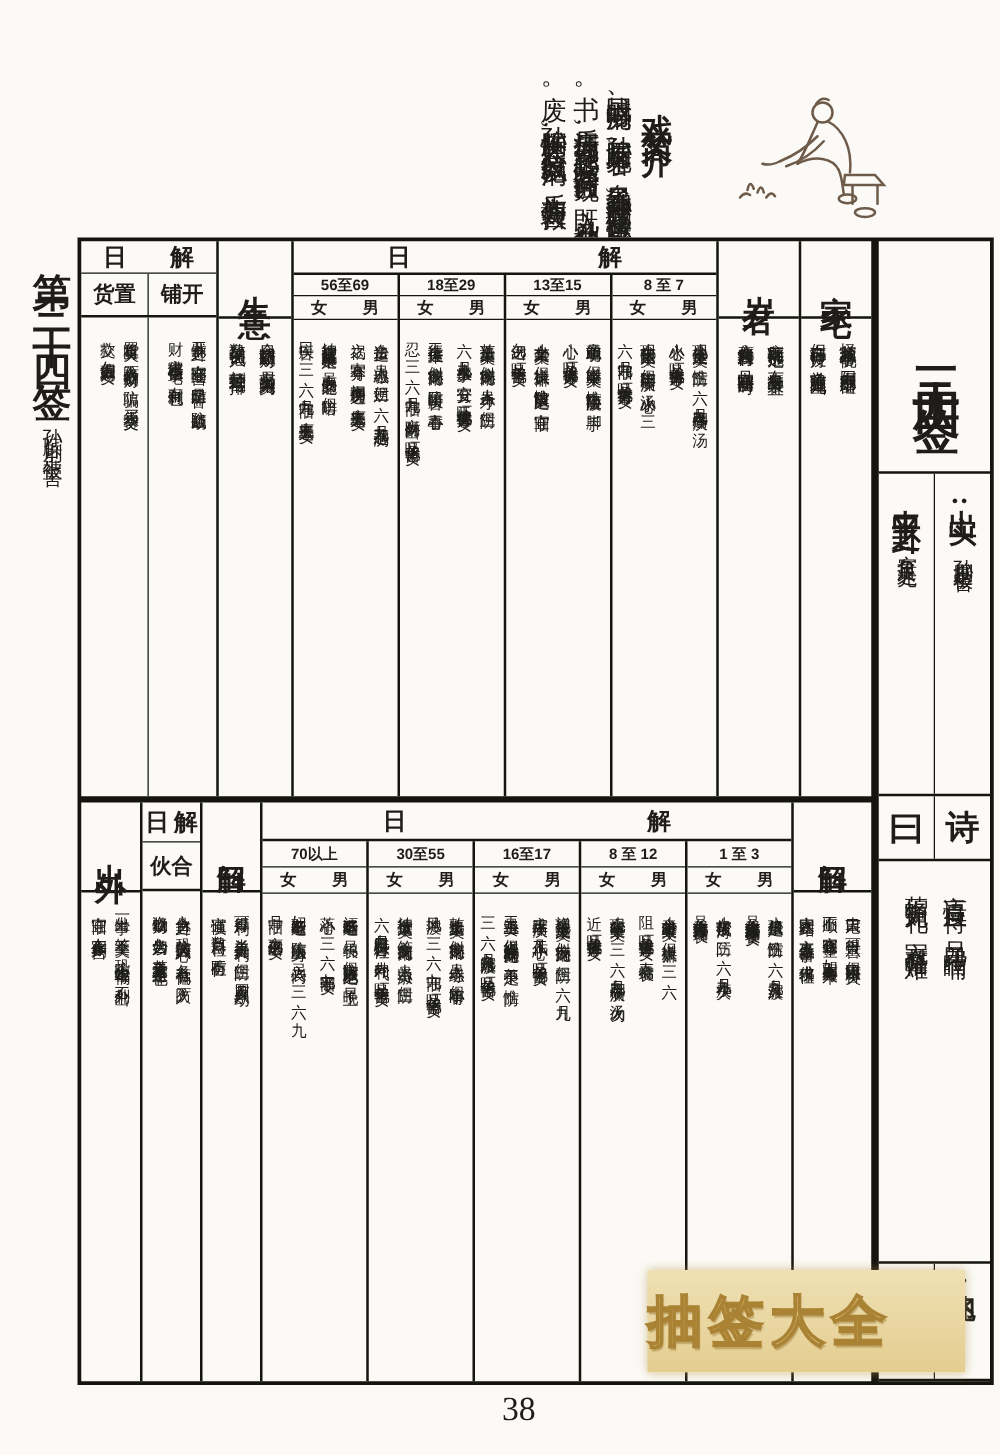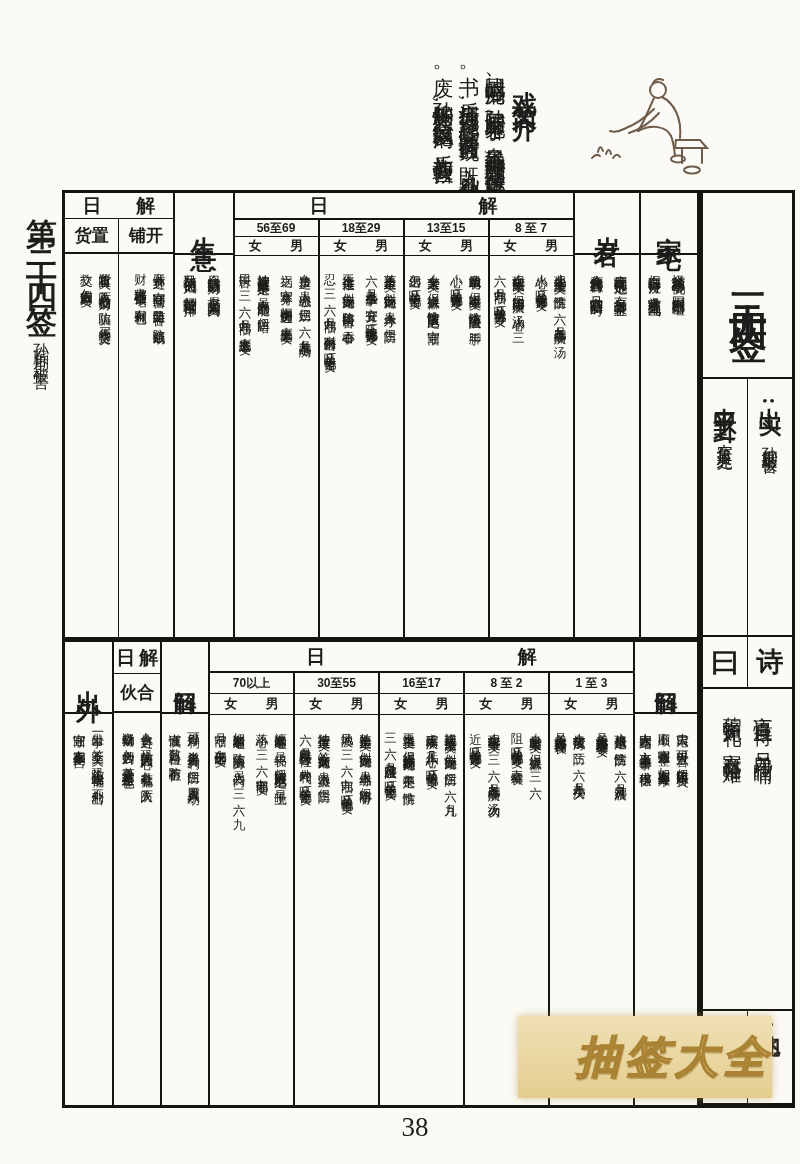--- a/index.html
+++ b/index.html
@@ -84,22 +84,22 @@
   .s3 > div + div{border-left:1.5px solid #15140f;}
   .s4{height:322px;display:flex;justify-content:center;}
   .s4 .lines{font-size:19px;letter-spacing:3px;padding-top:12px;}
   .s4 .lines > div{line-height:24px;margin:0 7px;}
   .s5{flex:1;display:flex;border-bottom:none;}
   .s5 > div{flex:1;display:flex;justify-content:center;padding-top:6px;}
   .s5 > div + div{border-left:1.5px solid #15140f;}
   .s5 span{writing-mode:vertical-rl;font-size:21px;font-weight:bold;letter-spacing:2px;}
   
   #watermark{left:518px;top:1016px;width:254px;height:82px;z-index:6;
-             background:linear-gradient(#efe0b4,#e4cd8f);display:flex;align-items:center;justify-content:flex-end;
-             box-shadow:0 0 8px rgba(176,144,72,.55);font-style:italic;}
+             background:linear-gradient(#efe0b4,#e4cd8f);display:flex;align-items:center;justify-content:flex-start;
+             box-shadow:0 0 8px rgba(176,144,72,.55);}
   #watermark span{font-size:44px;font-weight:bold;letter-spacing:5px;color:#e6c67e;
                   -webkit-text-stroke:1.5px #aa8233;text-shadow:1px 2px 1px rgba(135,96,28,.4);}
   #pagenum{left:370px;top:1112px;width:90px;text-align:center;font-size:27px;z-index:3;}
 </style>
 </head>
 <body>
 
 <div id="story" class="abs">战国时庞涓、孙膑同师鬼谷子。鬼谷子知孙膑忠诚勤谨,传以秘藏兵书。后庞涓仕魏,忌孙膑能,诱请同仕魏。既入,乃刖其足使废。孙膑胸怀大志,装疯以稳涓。后为齐使营救</div>
 <div id="story-title" class="abs">戏文简介</div>
 
@@ -356,21 +356,21 @@
             <div>三　六　九月灾难波阻　吓吴爷化吉平安</div>
           </div>
           <div class="half lines">
             <div>祥造现年运度未美　似病龙行雨　但防三　六　九月</div>
             <div>灾难手痛疾　凡工作小心　吓吴爷化吉平安</div>
           </div>
         </div>
       </div>
 
       <div class="agecol">
-        <div class="agerange">8 至 2</div>
+        <div class="agerange">8 至 12</div>
         <div class="gsex">
           <span>女</span>
           <span>男</span>
         </div>
         <div class="agebody">
           <div class="half lines">
             <div>小女现年时令未美　三　六　九月脚手痛疾　汤火勿</div>
             <div>近　吓吴爷化吉方保平安</div>
           </div>
           <div class="half lines">

